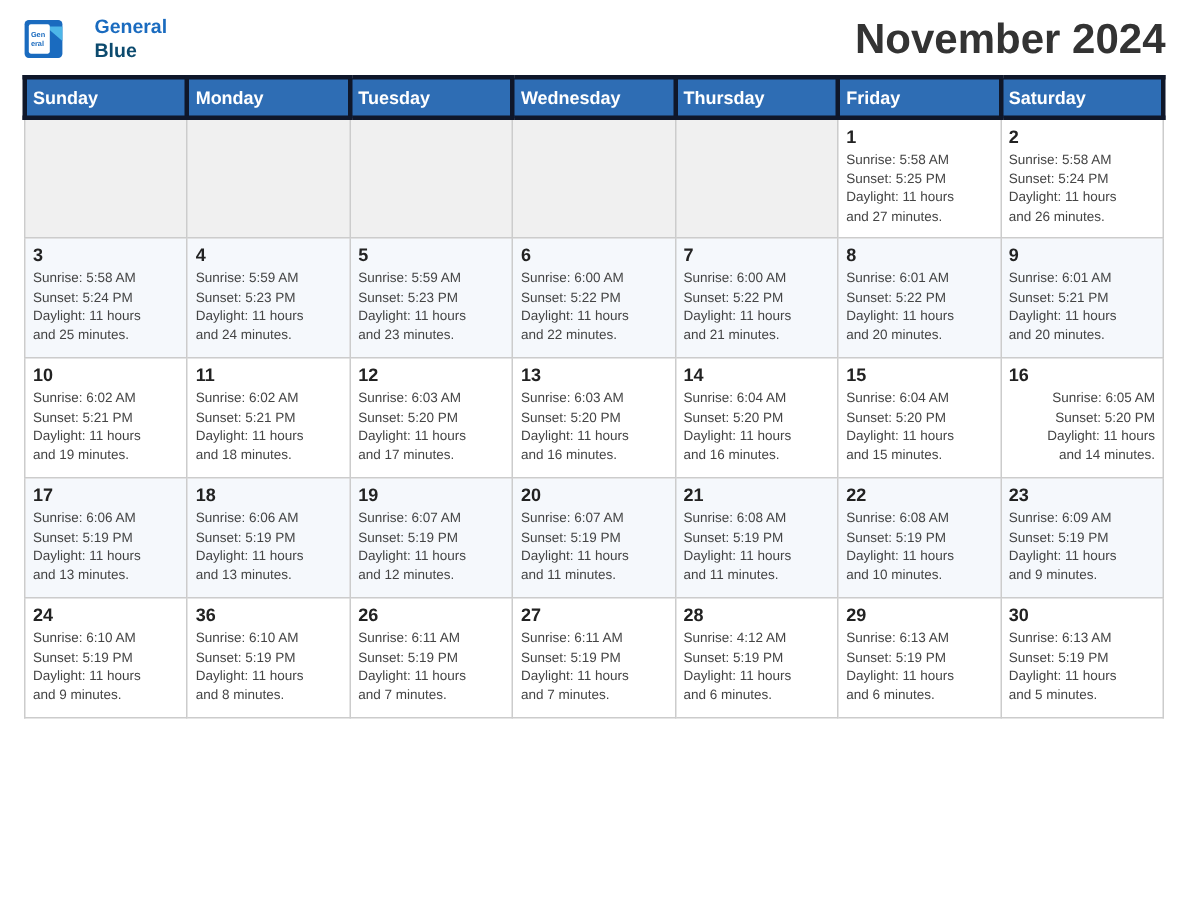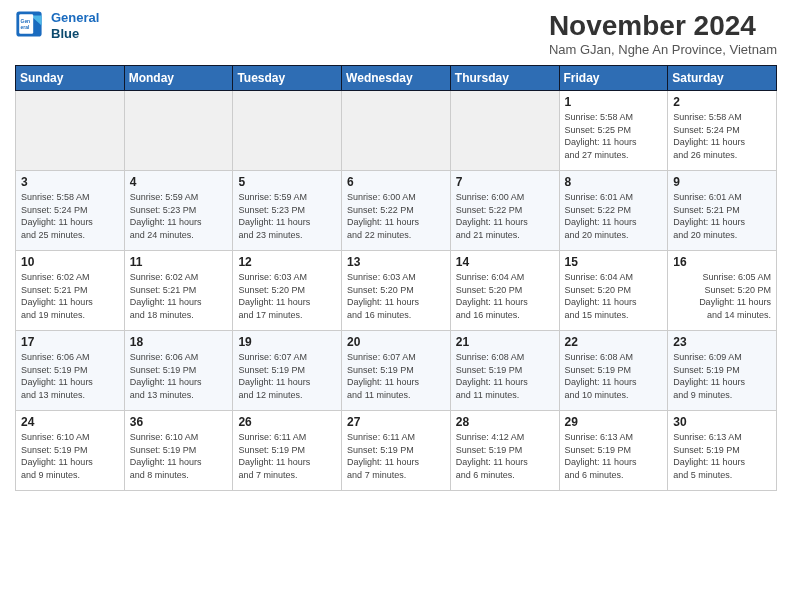--- a/index.html
+++ b/index.html
@@ -14,21 +14,22 @@
       padding: 10px 15px;
     }
     .header {
       display: flex;
       justify-content: space-between;
       align-items: flex-start;
       margin-bottom: 8px;
     }
     .logo {
       display: flex;
-      gap: 8px;
+      align-items: center;
+      gap: 20px;
     }
     .logo-text {
       font-size: 13px;
       font-weight: bold;
       color: #333;
       line-height: 1.2;
     }
     .logo-text span {
       color: #1a6bbf;
     }
@@ -53,21 +54,21 @@
       border-collapse: collapse;
       table-layout: fixed;
     }
     thead tr th {
       background-color: #2e6db4;
       color: #fff;
       font-size: 12px;
       font-weight: bold;
       padding: 5px 4px;
       text-align: left;
-      border: 1px solid #0f172a;
+      border: 3px solid #0f172a;
     }
     tbody tr td {
       border: 1px solid #ccc;
       vertical-align: top;
       padding: 4px 5px;
       font-size: 9.5px;
       color: #333;
       height: 80px;
       background: #fff;
     }
@@ -102,21 +103,20 @@
         <text x="8" y="18" font-size="7" fill="#1a6bbf" font-weight="bold">Gen</text>
         <text x="8" y="27" font-size="7" fill="#1a6bbf" font-weight="bold">eral</text>
       </svg>
       <div class="logo-text">
         <div><span>General</span></div>
         <div><span style="color:#0c4a6e">Blue</span></div>
       </div>
     </div>
     <div class="title-block">
       <div class="month-title">November 2024</div>
-      <div class="location">Nam GJan, Nghe An Province, Vietnam</div>
     </div>
   </div>
 
   <table>
     <thead>
       <tr>
       <th>Sunday</th>
           <th>Monday</th>
           <th>Tuesday</th>
           <th>Wednesday</th>

